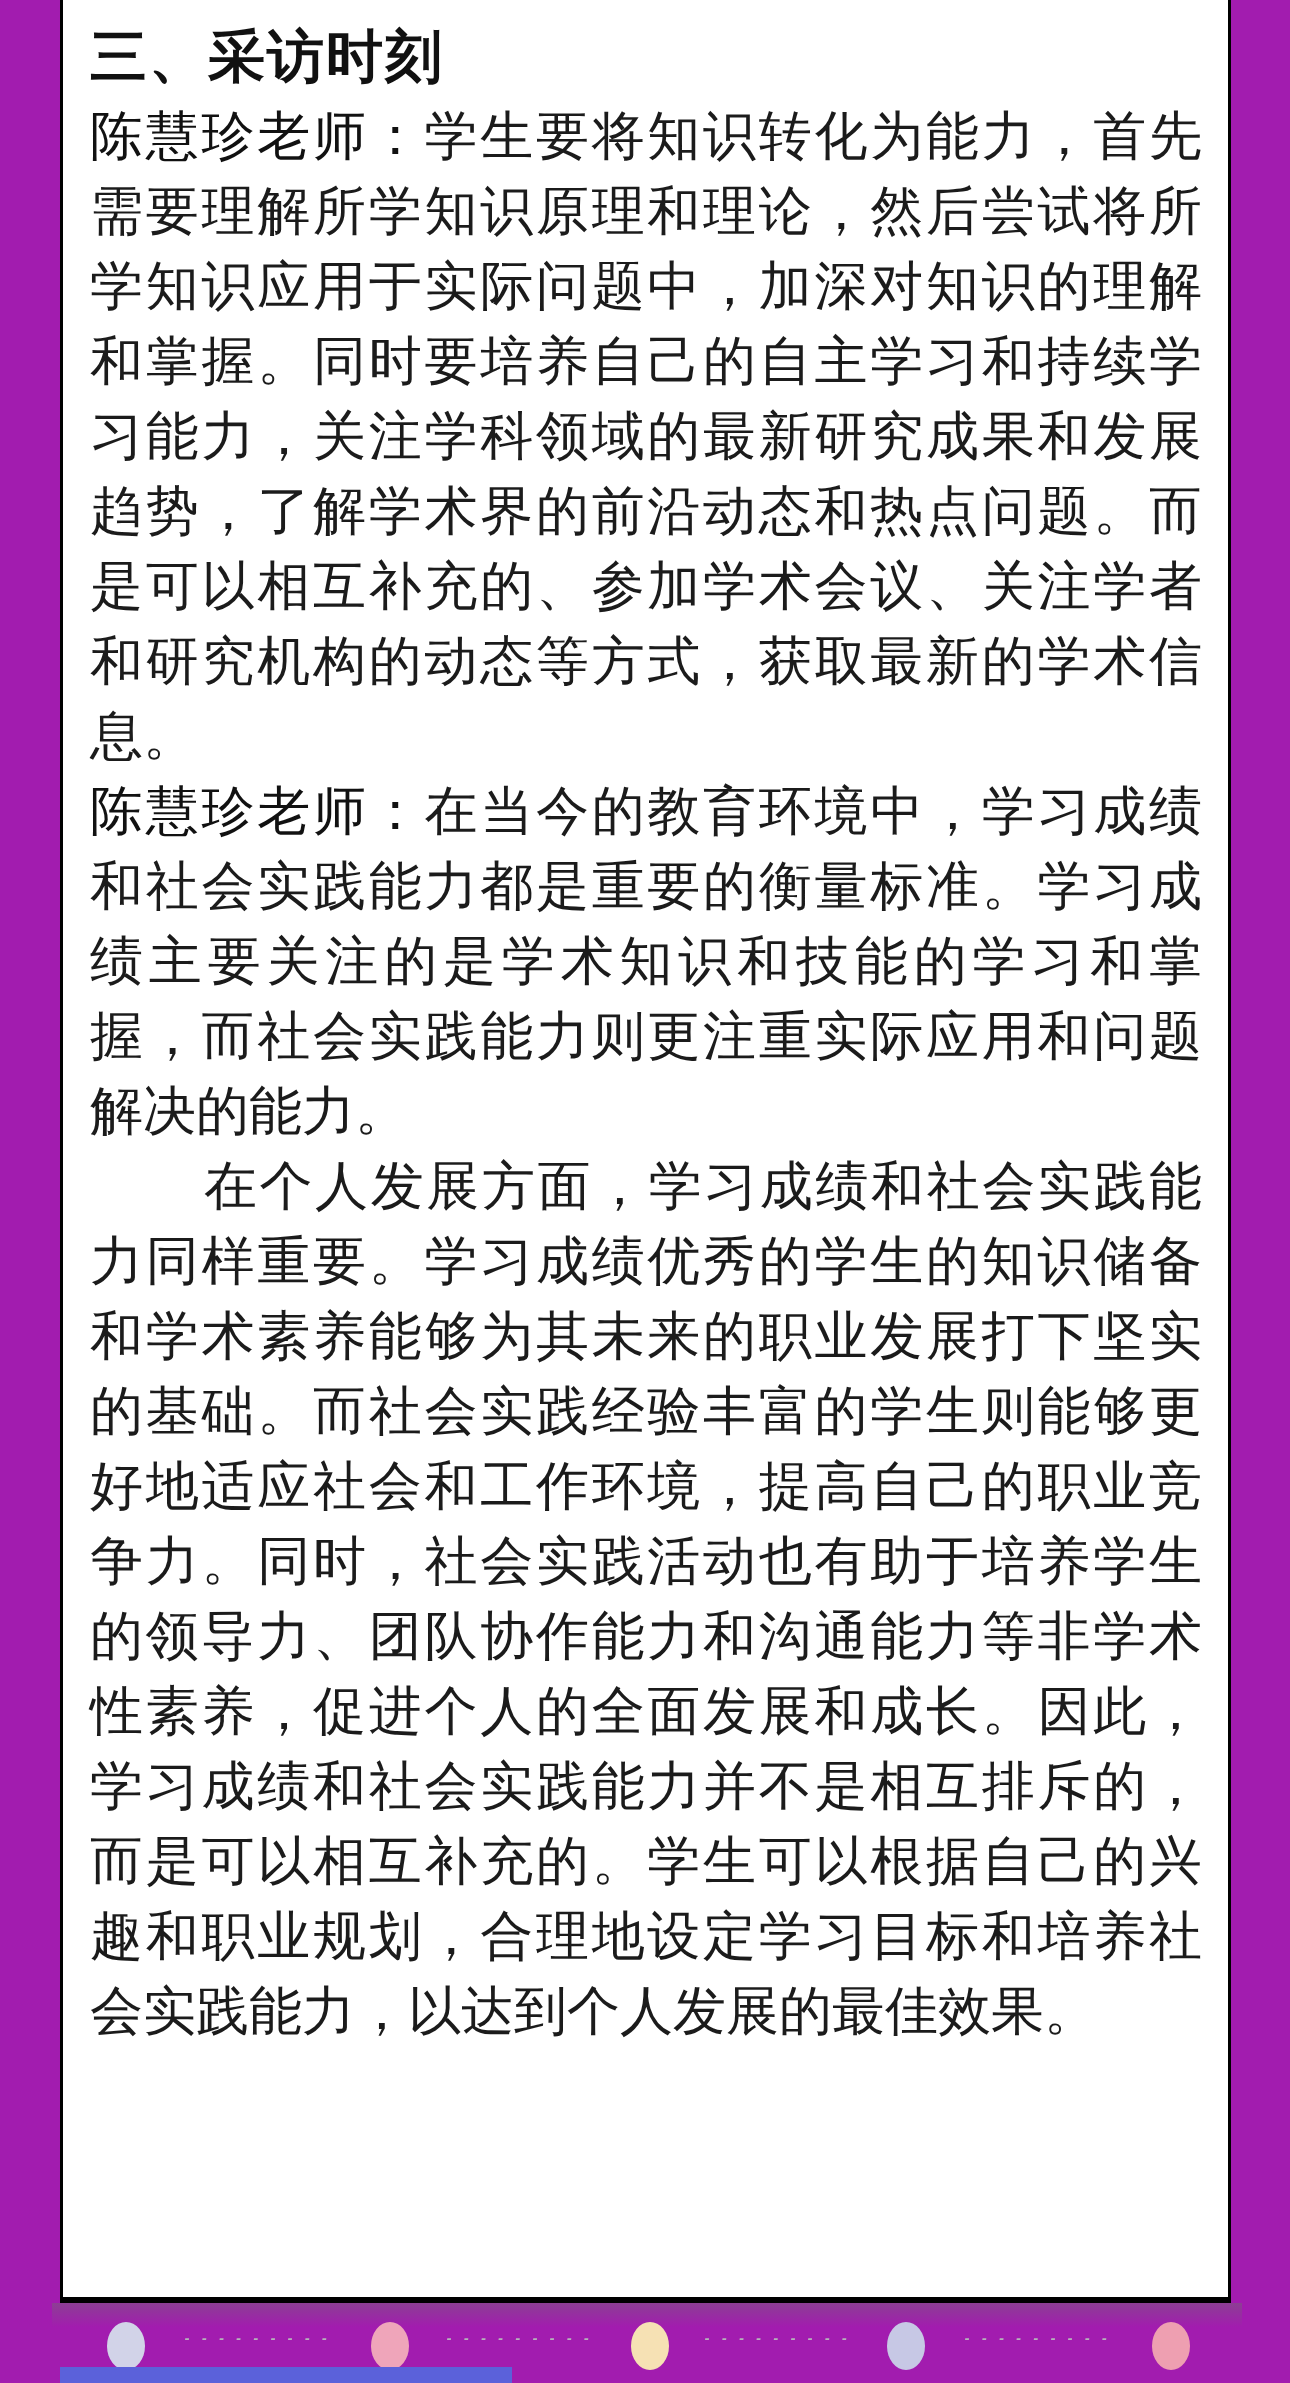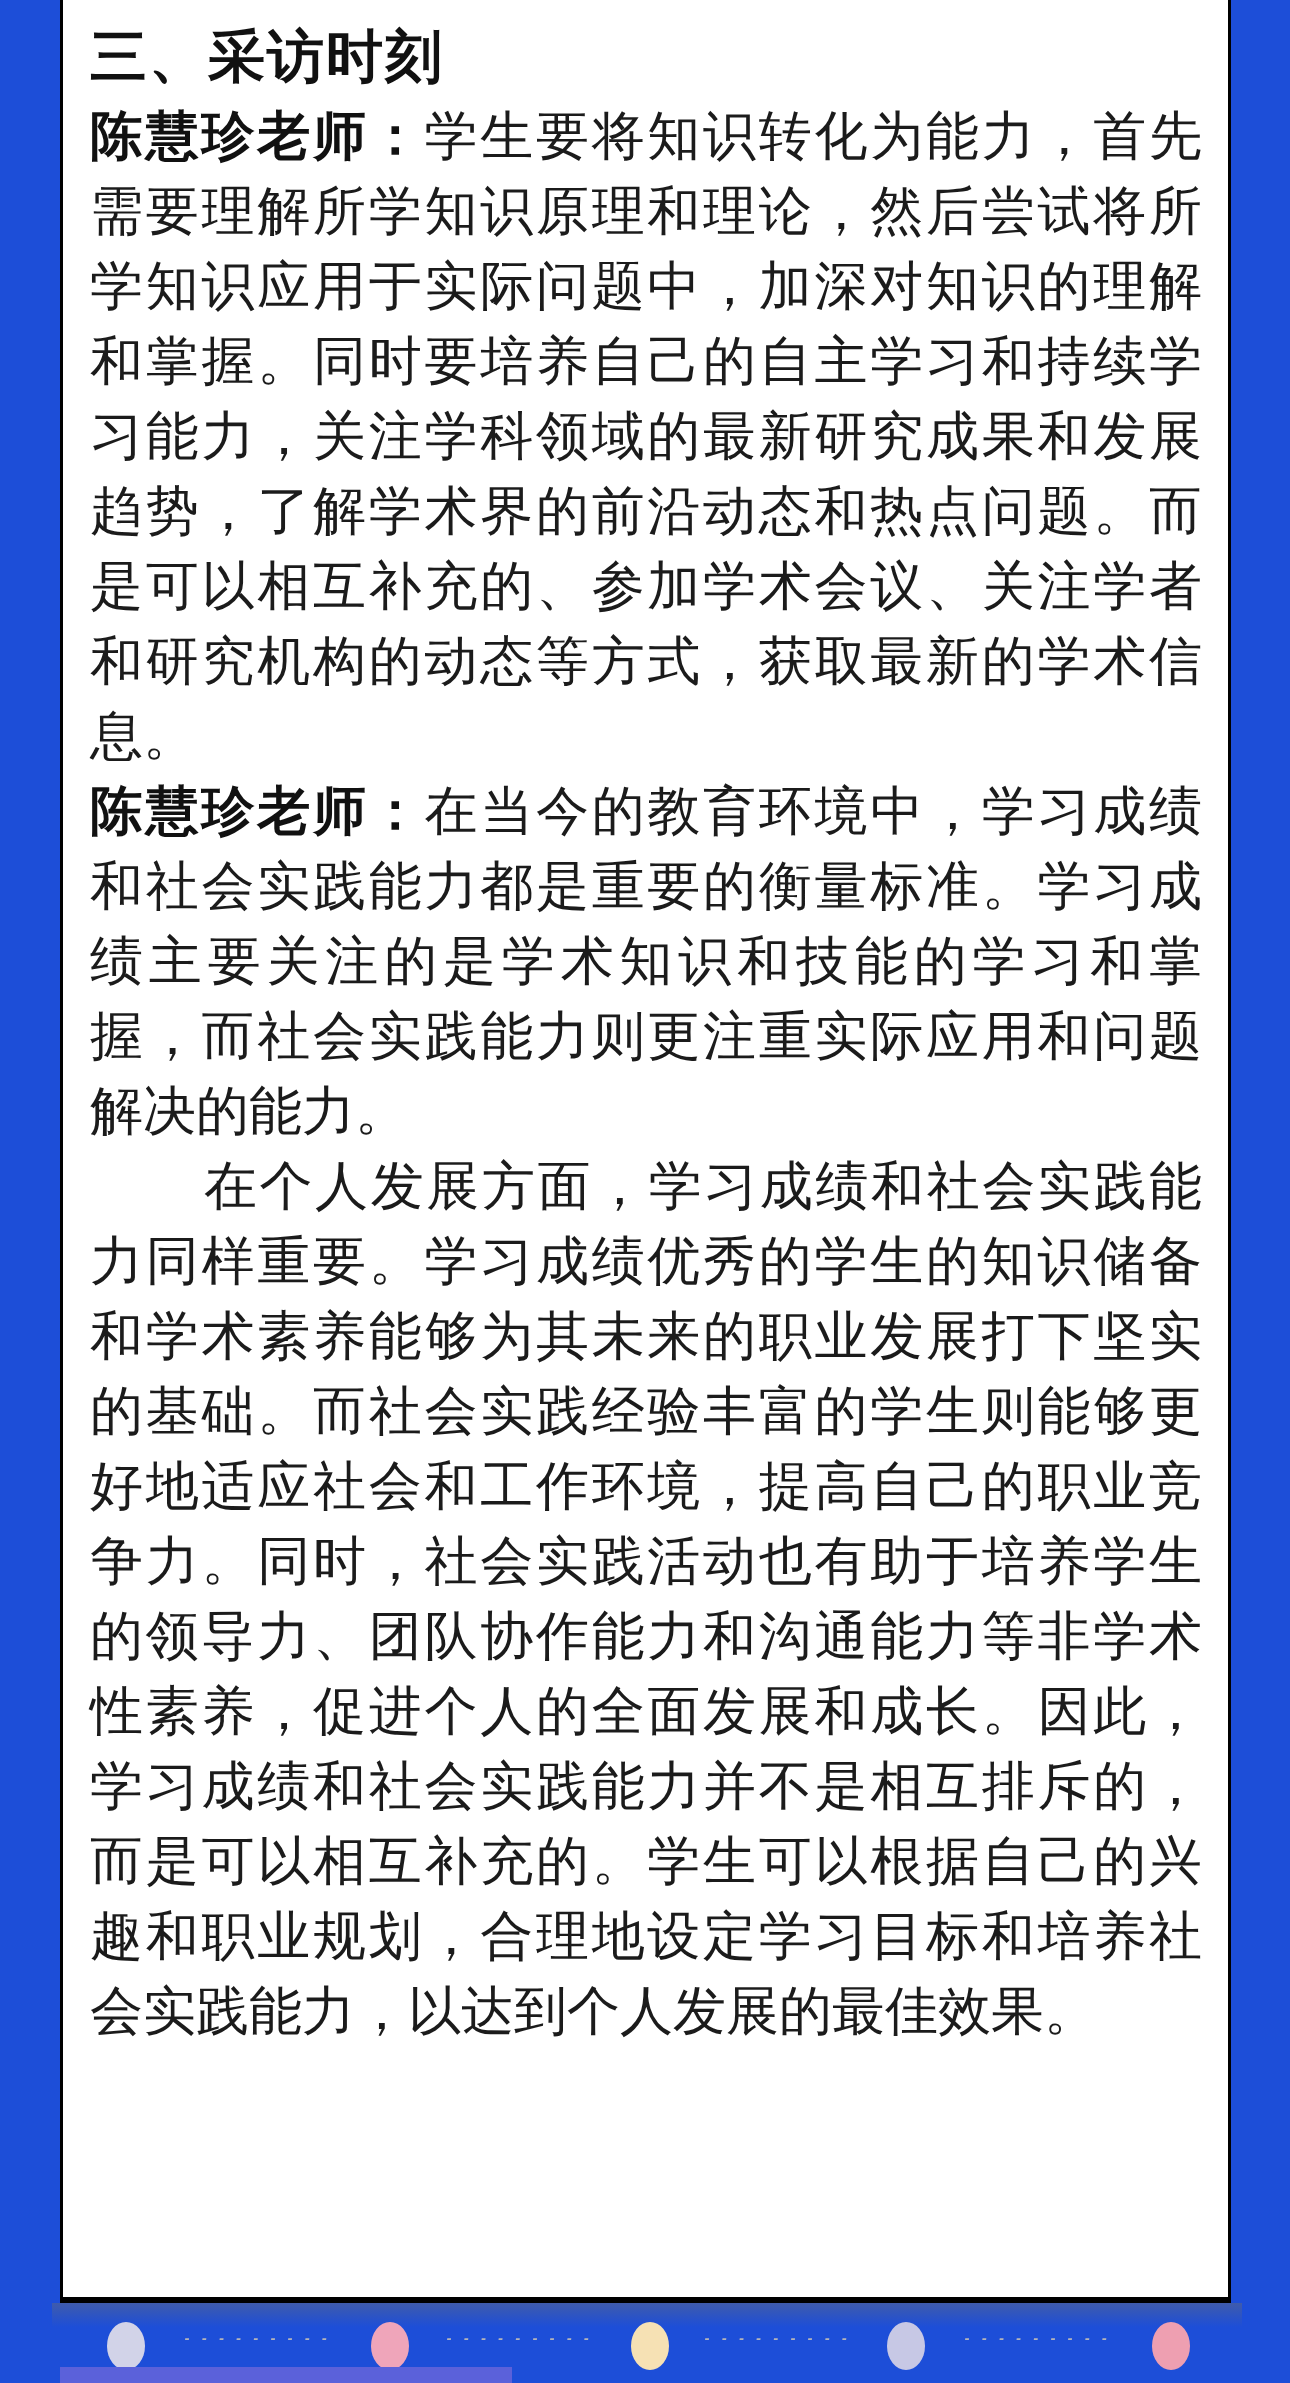--- a/index.html
+++ b/index.html
@@ -8,21 +8,21 @@
     background: #ffffff;
     width: 1290px;
     height: 2383px;
     overflow: hidden;
     font-family: "Liberation Sans", "DejaVu Sans", sans-serif;
   }
   .stage {
     position: relative;
     width: 1290px;
     height: 2383px;
-    background: #1d4ed8;
+    background: #a21caf;
   }
   
   .top-strip {
     position: absolute;
     left: 860px;
     top: 0;
     width: 368px;
     height: 9px;
     background: #ededed;
   }
@@ -50,21 +50,21 @@
   }
   .body-text {
     font-size: 53px;
     line-height: 75px;
     text-align: justify;
     text-justify: inter-character;
     word-break: break-all;
     color: #1b1b1b;
   }
   .q { font-weight: 700; color: #111111; }
-  .a .speaker { font-weight: 700; color: #111111; }
+  .a .speaker { font-weight: 400; color: #111111; }
   .indent { text-indent: 2.15em; }
   
   .box-shadow {
     position: absolute;
     left: 52px;
     top: 2303px;
     width: 1190px;
     height: 24px;
     background: linear-gradient(to bottom, rgba(110,110,110,0.42), rgba(255,255,255,0));
   }

